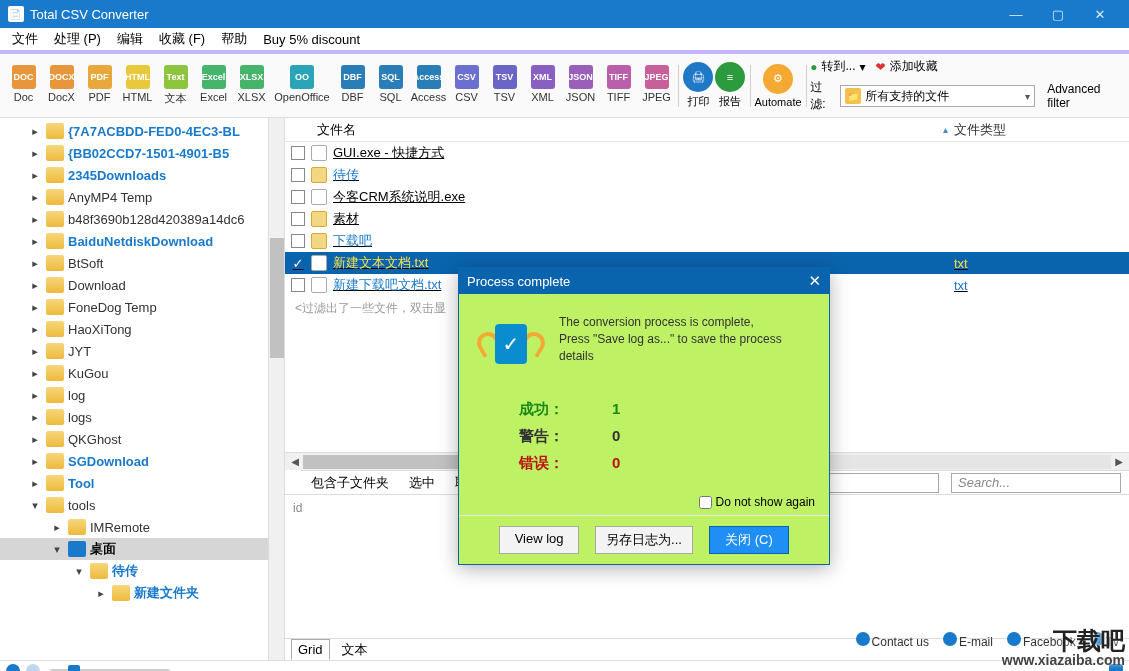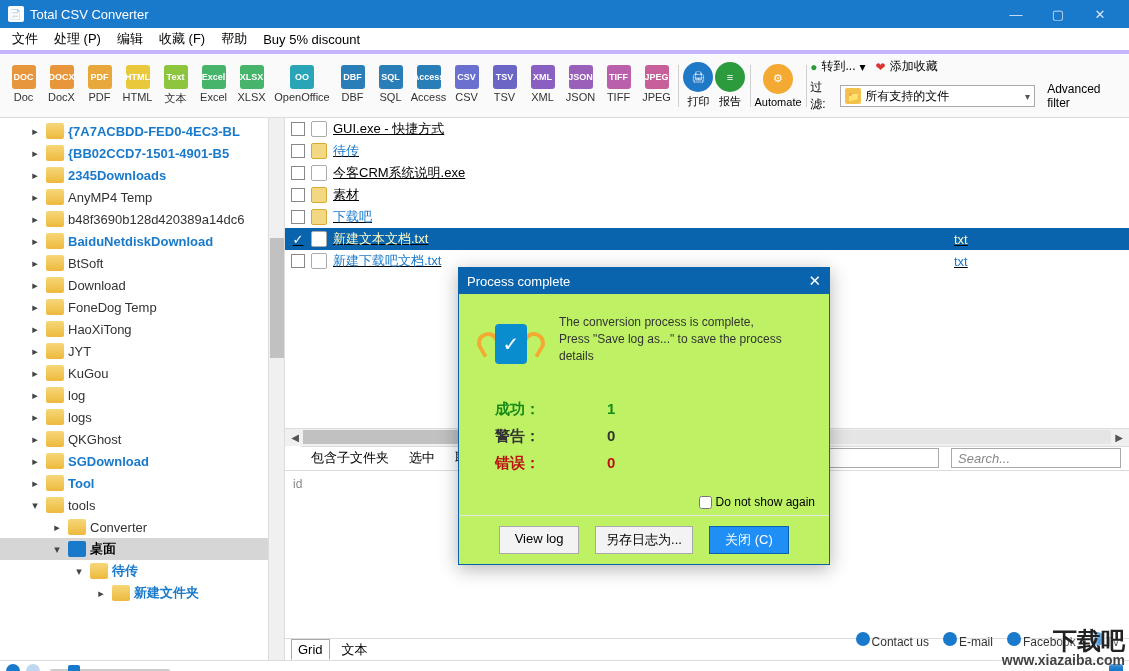--- a/index.html
+++ b/index.html
@@ -51,21 +51,21 @@
 .flist { flex:0 0 auto;text-decoration:underline; }
 .frow { display:flex; align-items:center; height:22px; font-size:13px; }
 .frow .cb { width:14px;height:14px; border:1px solid #888; margin:0 6px; display:flex;align-items:center;justify-content:center;background:#fff; }
 .frow .cb.ck { background:#0a64ad; border-color:#0a64ad; color:#fff; }
 .frow .fic2 { width:16px;height:16px;margin-right:6px;background:#f3d883;border:1px solid #d8aa35;border-radius:2px; }
 .frow .fic2.file { background:#fff; border-color:#aaa; }
 .frow .fname { flex:1; }
 .frow .fname.blue { color:#1979ca; }
 .frow .ftype { width:175px; color:#1979ca; }
 .frow.sel { background:#0a64ad; color:#fff; }
-.frow.sel .fname, .frow.sel .ftype { color:#fef9c3; }
+.frow.sel .fname, .frow.sel .ftype { color:#fde047; }
 .filter-note { color:#999; font-size:12px; padding:4px 10px; }
 
 .hscroll { height:18px; background:#f0f0f0; border-top:1px solid #dcdcdc; display:flex;align-items:center;padding:0 2px; }
 .hscroll .arr { width:16px;text-align:center;color:#555;font-size:10px;}
 .hscroll .track { flex:1;height:14px;background:#e5e5e5;position:relative; }
 .hscroll .thumb { position:absolute;left:0;top:0;height:14px;width:60%;background:#c1c1c1; }
 
 .midtabs { height:24px; display:flex; align-items:center; border-top:1px solid #dcdcdc; padding:0 4px; gap:8px; font-size:13px;margin-left:16px;}
 .midtabs .tab { padding:2px 6px; }
 .searchbox { border:1px solid #a9a9a9; width:170px; height:20px; display:flex;align-items:center;padding:0 6px;color:#888;font-style:italic;background:#fff; margin-right:4px;}
@@ -89,21 +89,21 @@
 .dialog .dbody { padding:20px 18px 8px 18px; }
 .dialog .drow1 { display:flex; gap:14px; }
 .dialog .dicon { width:70px;height:58px; display:flex;align-items:center;justify-content:center; }
 .dialog .dicon .wings { position:relative;width:68px;height:50px;}
 .dialog .dicon .wing { position:absolute;width:22px;height:22px;border:4px solid #f4a933;border-radius:50% 50% 0 0;border-bottom:none;}
 .dialog .dicon .wing.l{left:0;top:14px;transform:rotate(-30deg);}
 .dialog .dicon .wing.r{right:0;top:14px;transform:rotate(30deg) scaleX(-1);}
 .dialog .dicon .shield{position:absolute;left:18px;top:6px;width:32px;height:40px;background:#0a8dce;border-radius:4px;display:flex;align-items:center;justify-content:center;color:#fff;font-size:20px;}
 .dialog .dmsg { font-size:12px; color:#333; line-height:1.4; }
 .dialog .stats { margin:24px 0 4px 18px; font-size:15px; }
-.dialog .stats div { display:flex; gap:52px; padding:4px 0; }
+.dialog .stats div { display:flex; gap:33px; padding:4px 0;margin-left:24px; }
 .dialog .stats .k { width:60px; font-weight:bold; }
 .dialog .stats .v { font-weight:bold; }
 .dialog .s-success .k,.dialog .s-success .v{ color:#178a17; }
 .dialog .s-warn .k,.dialog .s-warn .v{ color:#333; }
 .dialog .s-err .k,.dialog .s-err .v{ color:#b11; }
 .dialog .dcheck { display:flex;align-items:center;justify-content:flex-end;gap:4px;padding:6px 14px;font-size:12px; border-bottom:1px solid #e6e6e6;}
 .dialog .dcheck input{width:13px;height:13px;}
 .dialog .dbtns { display:flex; gap:16px; padding:10px 14px;justify-content:center; }
 .dialog .dbtn { border:1px solid #a9a9a9; padding:4px 10px; min-width:80px; text-align:center; background:#f3f3f3; font-size:13px;}
 .dialog .dbtn.blue { background:#1f8ef5; color:#fff; border-color:#0a64ad; }
@@ -332,21 +332,21 @@
           <span class="lbl blue">Tool</span>
         </div>
         <div class="trow" style="padding-left: 28px;">
           <span class="exp">▾</span>
           <span class="fic yel"></span>
           <span class="lbl ">tools</span>
         </div>
         <div class="trow" style="padding-left: 50px;">
           <span class="exp">▸</span>
           <span class="fic yel"></span>
-          <span class="lbl ">Converter</span>
+          <span class="lbl ">IMRemote</span>
         </div>
         <div class="trow sel" style="padding-left: 50px;">
           <span class="exp">▾</span>
           <span class="fic desk"></span>
           <span class="lbl blue">桌面</span>
         </div>
         <div class="trow" style="padding-left: 72px;">
           <span class="exp">▾</span>
           <span class="fic yel"></span>
           <span class="lbl blue">待传</span>
@@ -356,20 +356,26 @@
           <span class="fic yel"></span>
           <span class="lbl blue">新建文件夹</span>
         </div>
       </div>
     <div class="tree-scroll">
         <div class="thumb"></div>
       </div>
   </div>
 
   <div class="right">
+    <div class="colhead">
+      <div style="width:22px"></div>
+      <span class="hname">文件名</span>
+      <span class="sortarr">▴</span>
+      <span class="htype">文件类型</span>
+    </div>
     <div class="flist" id="file-rows">
         <div class="frow">
           <span class="cb "></span>
           <span class="fic2 file"></span>
           <span class="fname ">GUI.exe - 快捷方式</span>
           <span class="ftype"></span>
         </div>
         <div class="frow">
           <span class="cb "></span>
           <span class="fic2 "></span>
@@ -400,20 +406,21 @@
           <span class="fname blue">新建文本文档.txt</span>
           <span class="ftype">txt</span>
         </div>
         <div class="frow">
           <span class="cb "></span>
           <span class="fic2 file"></span>
           <span class="fname blue">新建下载吧文档.txt</span>
           <span class="ftype">txt</span>
         </div>
       </div>
+    <div class="filter-note">&lt;过滤出了一些文件，双击显</div>
 
     <div style="flex:1"></div>
     <div class="hscroll">
         <span class="arr">◀</span>
         <div class="track">
           <div class="thumb"></div>
         </div>
         <span class="arr">▶</span>
       </div>
     <div class="midtabs">

